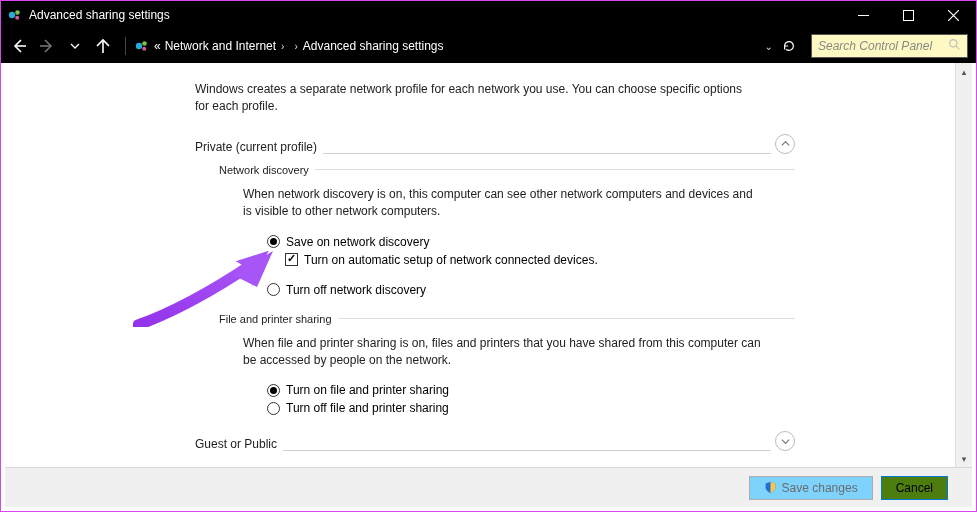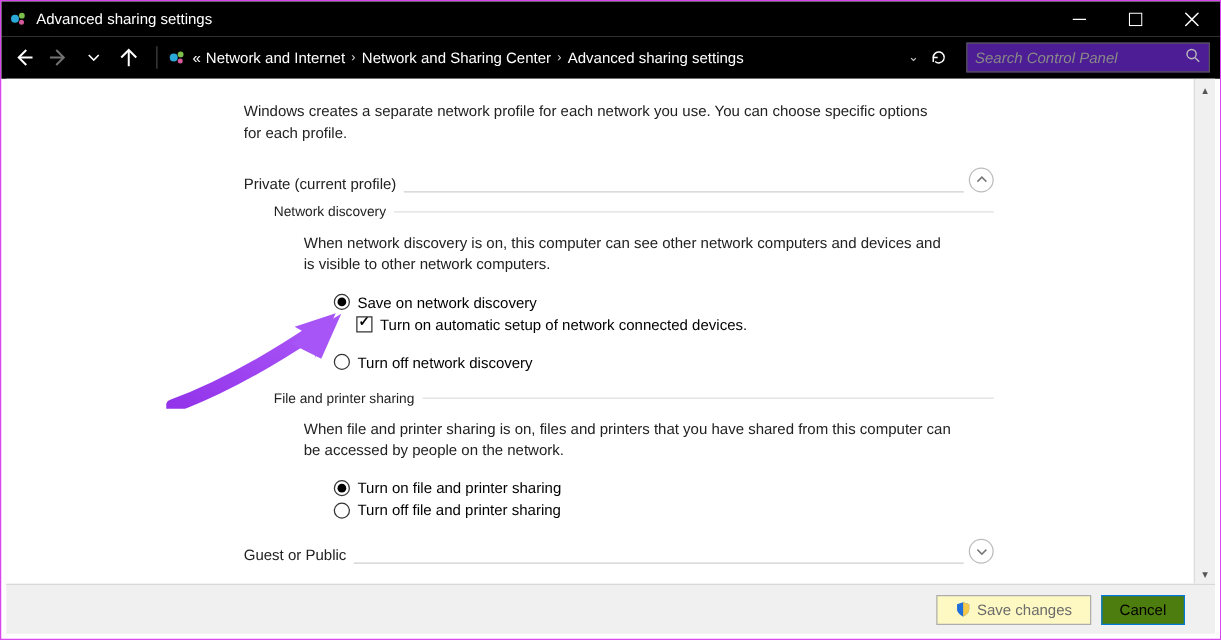--- a/index.html
+++ b/index.html
@@ -18,21 +18,21 @@
   .navbar .nav-arrows { display: flex; align-items: center; padding: 0 4px; gap: 0; }
   .navbar .nav-btn { width: 28px; height: 28px; display: flex; align-items: center; justify-content: center; color:#fff; }
   .navbar .nav-btn.disabled { opacity: .45; }
   .navbar .nav-sep { width: 1px; height: 18px; background: #444; margin: 0 4px; }
   .navbar .addressbar { flex:1; display:flex; align-items:center; height:24px; padding:0 4px; margin-right:6px;}
   .navbar .addr-icon { width:16px; height:16px; margin-right:4px; }
   .navbar .crumb { color:#fff; white-space:nowrap; }
   .navbar .chev { margin:0 5px; opacity:.85; font-size:10px;}
   .navbar .addr-dd { margin-left:auto; opacity:.8; font-size:10px; padding:0 4px;}
   .navbar .refresh { width:24px; display:flex; align-items:center; justify-content:center;}
-  .navbar .search { width:195px; height:24px; background:#4c1d95; border:1px solid #555; margin-right:8px; display:flex; align-items:center; padding:0 6px; color:#888; font-size:12px; font-style:italic;}
+  .navbar .search { width:157px; height:24px; background:#fef9c3; border:1px solid #555; margin-right:8px; display:flex; align-items:center; padding:0 6px; color:#888; font-size:12px; font-style:italic;}
   .navbar .search .si { margin-left:auto; font-style:normal; color:#bbb; }
 
   
   .content-wrap { position:absolute; top:62px; bottom:44px; left:4px; right:4px; background:#fff; overflow:hidden;}
   .scrollbar { position:absolute; right:0; top:0; bottom:0; width:17px; background:#f0f0f0; border-left:1px solid #ddd;}
   .scrollbar .sb-btn { height:17px; display:flex; align-items:center; justify-content:center; font-size:9px; color:#555;}
 
   .content { padding: 18px 0 0 190px; width: 790px; color:#000; font-size:12px;}
   .page-title { color:#1a5490; font-size:18px; font-weight:400; margin-bottom:10px;}
   .page-desc { font-size:12px; color:#222; margin-bottom:18px; line-height:1.45; width:560px;}
@@ -52,21 +52,21 @@
   .options { margin-left:48px;}
   .radio-row { display:flex; align-items:center; font-size:12px; margin-bottom:4px; gap:6px;}
   .radio { width:13px; height:13px; border:1px solid #333; border-radius:50%; display:inline-flex; align-items:center; justify-content:center; background:#fff;}
   .radio.checked::after { content:""; width:7px; height:7px; background:#000; border-radius:50%;}
   .cb-row { display:flex; align-items:center; font-size:12px; margin:2px 0 16px 18px; gap:6px;}
   .cb { width:13px; height:13px; border:1px solid #333; display:inline-flex; align-items:center; justify-content:center; background:#fff; font-size:11px; line-height:1;}
   .cb.checked::after { content:"✓"; color:#000; font-weight:bold; position:relative; top:-1px;}
 
   
   .footer { position:absolute; bottom:4px; left:4px; right:4px; height:40px; background:#f0f0f0; border-top:1px solid #d8d8d8; display:flex; align-items:center; justify-content:flex-end; padding-right:24px; gap:8px;}
-  .btn { height:24px; padding:0 14px; font-size:12px; background:#fef9c3; border:1px solid #adadad; display:flex; align-items:center; gap:5px; color:#6b6b6b;}
+  .btn { height:24px; padding:0 14px; font-size:12px; background:#7dd3fc; border:1px solid #adadad; display:flex; align-items:center; gap:5px; color:#6b6b6b;}
   .btn.primary-outline { background:#4d7c0f; border:1.5px solid #0078d7; color:#000;}
   .shield { width:13px; height:13px;}
 
   
   .annot-arrow { position:absolute; left:132px; top:246px; width:160px; height:80px; pointer-events:none; z-index:50;}
 </style>
 </head>
 <body>
 
 <div class="titlebar">
@@ -126,21 +126,20 @@
   <div class="nav-sep"></div>
   <div class="addressbar">
     <span class="addr-icon"><svg viewBox="0 0 16 16">
           <circle cx="5" cy="8" r="3.2" fill="#2aa8d8"></circle>
           <circle cx="10.5" cy="5.5" r="2.3" fill="#7cc04b"></circle>
           <circle cx="10.2" cy="10.8" r="2" fill="#d65a9a"></circle>
         </svg></span>
     <span class="crumb">«</span>
     <span class="crumb" style="margin-left:4px">Network and Internet</span>
     <span class="chev">›</span>
-    <span class="crumb">Network and Sharing Center</span>
     <span class="chev">›</span>
     <span class="crumb">Advanced sharing settings</span>
     <span class="addr-dd">⌄</span>
     <span class="refresh">
         <svg width="14" height="14" viewBox="0 0 16 16">
           <path d="M3 8a5 5 0 1 1 1.7 3.7" fill="none" stroke="#fff" stroke-width="1.4"></path>
           <path d="M3 12 L3 8 L7 8" fill="none" stroke="#fff" stroke-width="1.4"></path>
         </svg>
       </span>
   </div>

